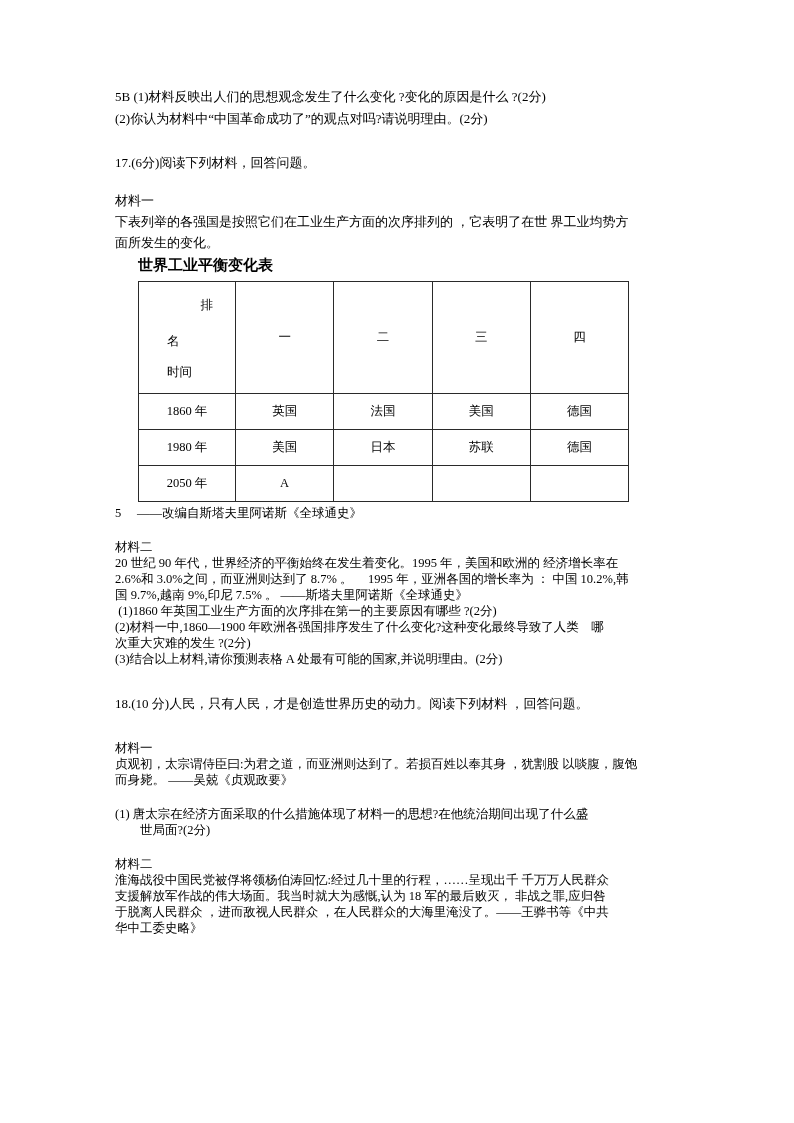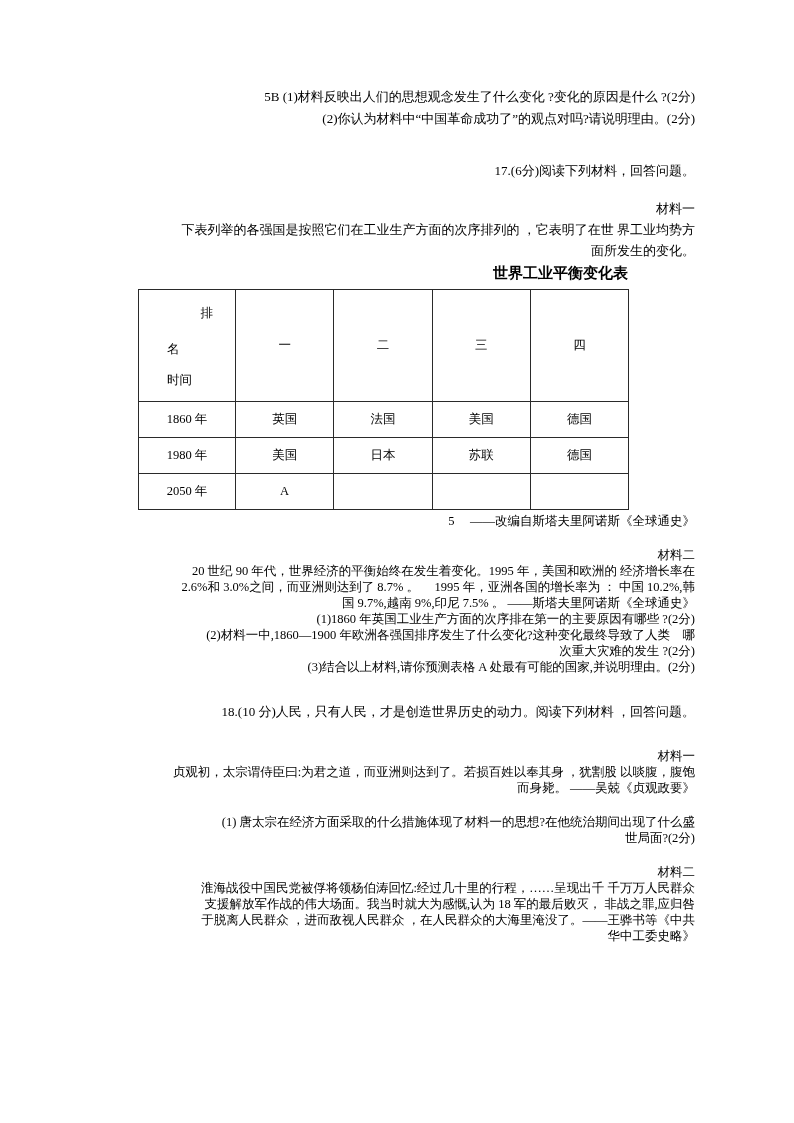--- a/index.html
+++ b/index.html
@@ -4,35 +4,35 @@
 <style>
   * { box-sizing: border-box; }
   html, body { margin: 0; padding: 0; }
   body {
     width: 794px; height: 1123px;
     background: #ffffff; color: #000000;
     font-family: "Liberation Serif", "DejaVu Serif", serif;
     overflow: hidden;
   }
   .page { padding: 86px 99px 30px 115px; width: 794px; }
-  .para { white-space: pre-wrap; text-align: right; }
+  .para { white-space: pre-wrap; }
   .fs13 { font-size: 13px; line-height: 22px; }
   .fs13b { font-size: 13px; line-height: 21px; }
   .fs12 { font-size: 12.5px; line-height: 16px; }
 
-  .mt22 { margin-top: 30px; }
+  .mt22 { margin-top: 22px; }
   .mt16 { margin-top: 16px; }
   .mt18 { margin-top: 18px; }
   .mt14 { margin-top: 14px; }
   .mt26 { margin-top: 26px; }
   .mt3  { margin-top: 3px; }
 
   .table-block { width: 490px; margin-left: 23px; margin-top: 2px; }
   .table-title {
-    text-align: right; font-weight: bold;
+    text-align: left; font-weight: bold;
     font-size: 15px; line-height: 20px; margin-bottom: 6px;
   }
   table.industry { border-collapse: collapse; width: 490px; table-layout: fixed; }
   table.industry td {
     border: 1px solid #2a2a2a; text-align: center;
     font-size: 12.5px; height: 36px; padding: 0;
     vertical-align: middle;
   }
   table.industry col.c-time { width: 97px; }
   table.industry col.c-rank { width: 98.25px; }

